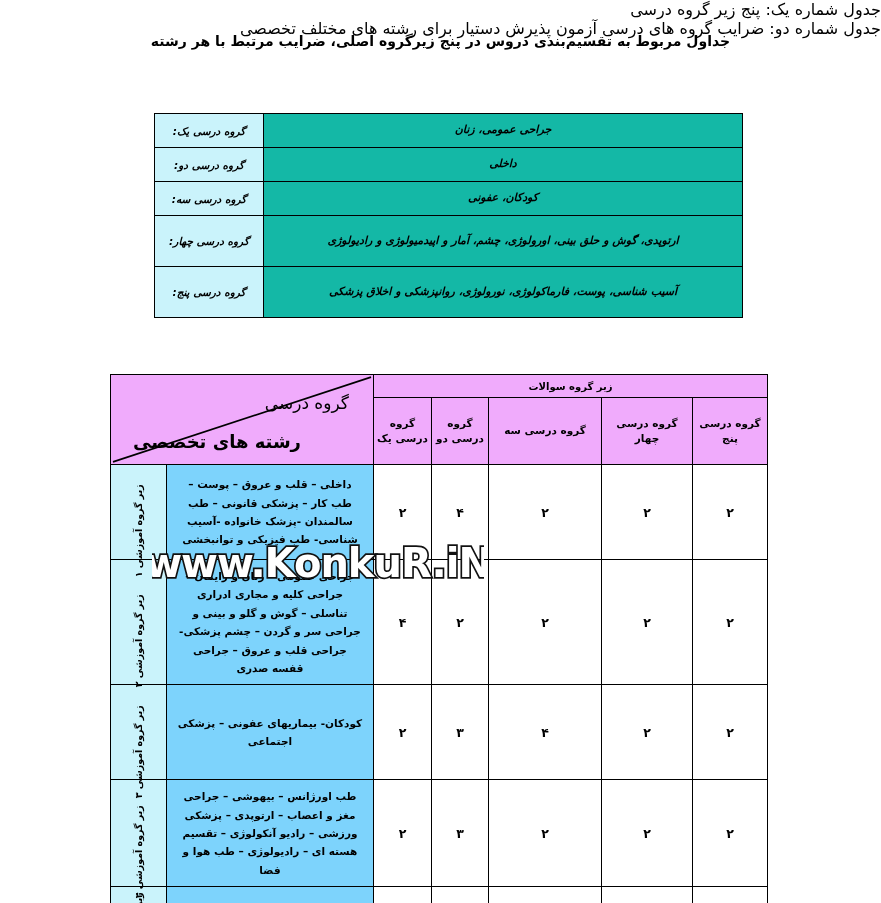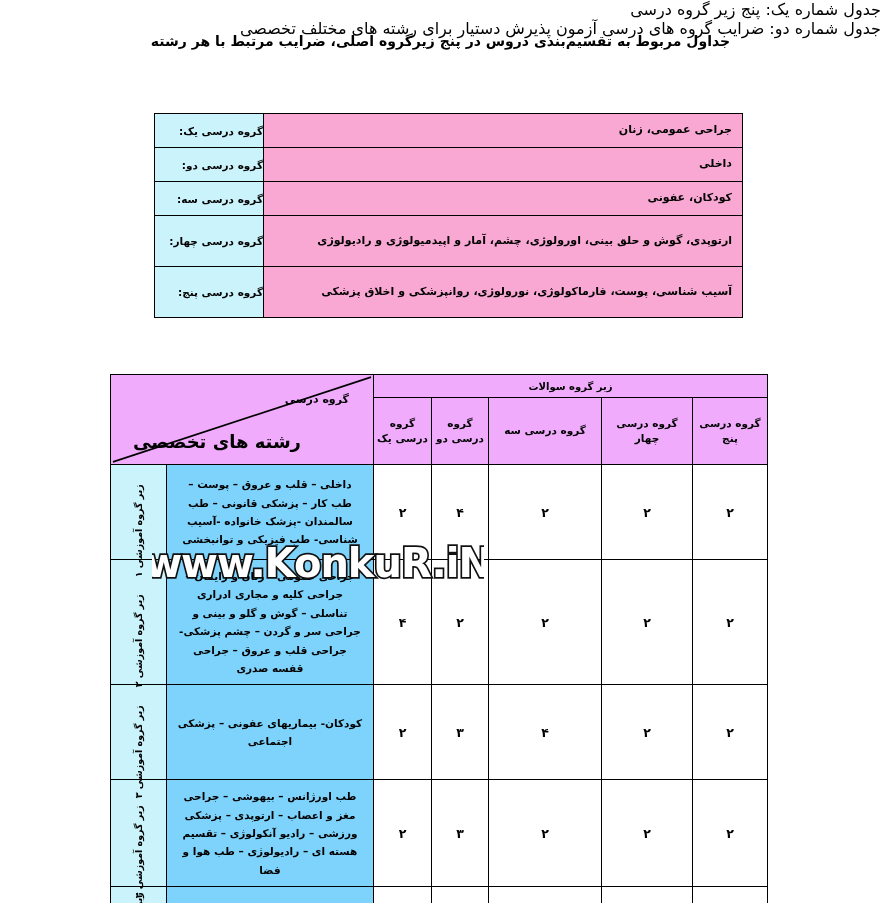--- a/index.html
+++ b/index.html
@@ -48,32 +48,33 @@
   
   #table-one-wrap {
     position: absolute;
     top: 113px;
     right: 138px;   
     width: 566px;
   }
   #table-one { width: 566px; }
   #table-one td {
     font-size: 11px;
-    text-align: right;
+    text-align: center;
+    font-style: italic;
   }
   #table-one .label-cell {
     width: 108px;
     background: #caf3fb;
     font-weight: bold;
     font-size: 10.5px;
     height: 33px;
   }
   #table-one .content-cell {
     width: 458px;
-    background: #f9a8d4;
+    background: #14b8a6;
     font-weight: bold;
     padding: 6px 10px;
     line-height: 1.5;
   }
   #table-one tr.tall .label-cell,
   #table-one tr.tall .content-cell { height: 38px; }
 
   
   #table-two-wrap {
     position: absolute;
@@ -116,22 +117,22 @@
     position: absolute;
     inset: 0;
     width: 100%;
     height: 100%;
     display: block;
   }
   #corner-cell .corner-top {
     position: absolute;
     top: 18px;
     right: 24px;
-    font-size: 11px;
-    font-weight: bold;
+    font-size: 17px;
+    font-weight: normal;
   }
   #corner-cell .corner-bottom {
     position: absolute;
     bottom: 12px;
     left: 22px;
     font-size: 18px;
     font-weight: bold;
   }
 
   

